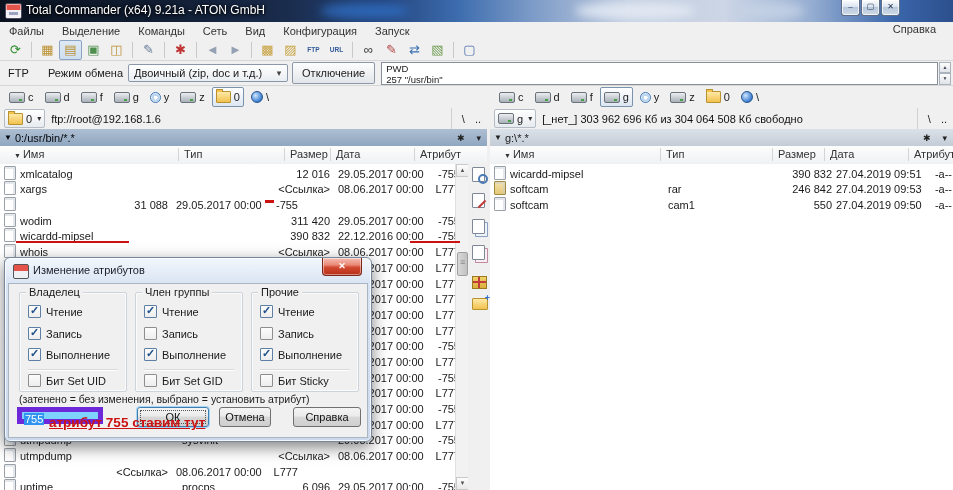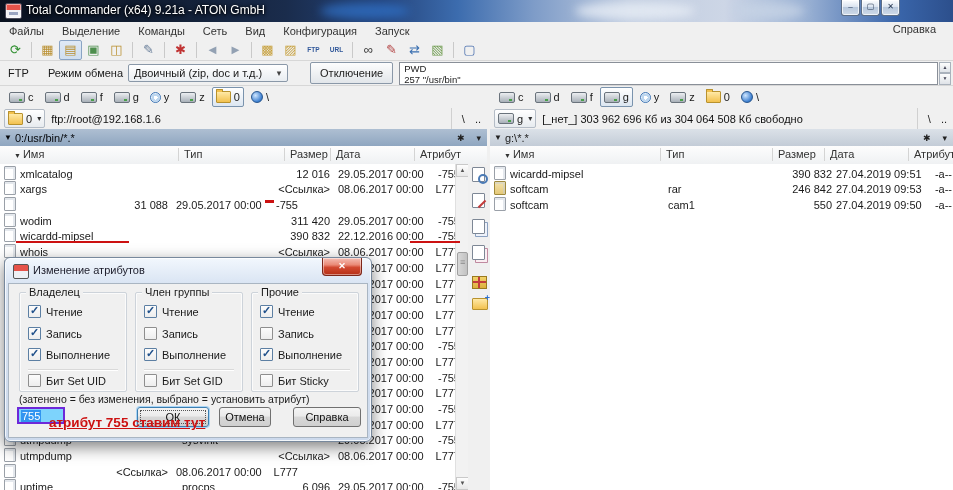--- a/index.html
+++ b/index.html
@@ -32,21 +32,21 @@
   .tbtn .txt{font-size:6.5px;font-weight:bold}
   .tsep{width:1px;height:16px;background:#c9c9c9;margin:0 4px}
 
   
   #ftpbar{left:0;top:61px;width:953px;height:25px;background:#f0f0f0;border-bottom:1px solid #d7d7d7;display:flex;align-items:center;box-sizing:border-box;padding:0 2px 0 8px}
   #ftp-label{width:40px}
   #mode-label{margin-right:5px}
   #mode-select{width:160px;height:18px;border:1px solid #8a98a8;border-radius:2px;background:linear-gradient(#fff,#e9edf1);display:flex;align-items:center;padding:0 2px 0 5px;box-sizing:border-box}
   #mode-select .val{flex:1;white-space:nowrap;overflow:hidden}
   #mode-select .dd{width:12px;text-align:center;color:#444;font-size:9px}
-  #disconnect-btn{margin-left:22px;height:20px;padding:0 9px;border:1px solid #8a98a8;border-radius:2px;background:linear-gradient(#fdfdfd,#e2e6ea);font-size:11px;color:#222;display:flex;align-items:center}
+  #disconnect-btn{margin-left:4px;height:20px;padding:0 9px;border:1px solid #8a98a8;border-radius:2px;background:linear-gradient(#fdfdfd,#e2e6ea);font-size:11px;color:#222;display:flex;align-items:center}
   #ftp-log{flex:1;margin-left:6px;height:23px;border:1px solid #898f98;background:#fff;box-sizing:border-box;padding:0 4px;font-size:9.5px;line-height:11px;overflow:hidden}
   #spinner{width:12px;height:23px;display:flex;flex-direction:column;margin-left:1px}
   .spin-btn{flex:1;border:1px solid #aab2bc;background:linear-gradient(#fdfdfd,#dfe3e8);font-size:5px;line-height:9px;text-align:center;color:#445}
 
   
   .drivebar{top:86px;height:22px;background:#f0f0f0;display:flex;align-items:center;gap:3px}
   #drivebar-left{left:0;width:487px;padding-left:5px;box-sizing:border-box}
   #drivebar-right{left:490px;width:463px;padding-left:5px;box-sizing:border-box}
   .drv{display:flex;align-items:center;gap:3px;height:18px;padding:0 3px;border:1px solid transparent;border-radius:2px}
   .drv.active{border-color:#7a93ad;background:linear-gradient(#fff,#dce6f1)}
@@ -128,21 +128,21 @@
     background:linear-gradient(#f5beb4,#ea8a77 40%,#d24931 55%,#b52f16);color:#fff;font-size:9px;font-weight:bold;text-align:center;line-height:16px;box-shadow:inset 0 0 0 1px rgba(255,255,255,.45)}
   #dlg-body{position:absolute;left:3px;right:3px;top:25px;bottom:3px;background:#f0f0f0;border:1px solid #a9b5c2}
   .group{position:absolute;top:8px;width:106px;height:98px;border:1px solid #cdd3da;border-radius:2px;box-shadow:inset 0 0 0 1px #fbfbfb}
   .group .legend{position:absolute;left:6px;top:-7px;background:#f0f0f0;padding:0 3px;color:#1a1a1a}
   .cbrow{position:absolute;left:8px;display:flex;align-items:flex-end;gap:5px}
   .cb{width:13px;height:13px;border:1px solid #8e8e8e;border-radius:1px;background:linear-gradient(#fcfcfc,#ededed);box-sizing:border-box;position:relative}
   .cb.checked{border-color:#5c7fa3}
   .cb.checked::after{content:"✓";position:absolute;left:1px;top:-2px;color:#21518b;font-weight:bold;font-size:11px}
   .gsep{position:absolute;left:8px;top:76px;width:90px;height:1px;background:#d9d9d9;box-shadow:0 1px 0 #fff}
   #dlg-note{position:absolute;left:10px;top:109px;color:#1a1a1a;font-size:10.5px}
-  #octal-input{position:absolute;left:8px;top:123px;width:48px;height:17px;border:2px solid #6d28d9;background:#7dd3fc;box-sizing:border-box;padding:1px 2px}
+  #octal-input{position:absolute;left:8px;top:123px;width:86px;height:17px;border:5px solid #6d28d9;background:#7dd3fc;box-sizing:border-box;padding:1px 2px}
   #octal-input .sel{background:#3194f0;color:#fff;padding:0 1px}
   .dbtn{position:absolute;top:123px;height:20px;border:1px solid #707070;border-radius:3px;
     background:linear-gradient(#f4f4f4,#ebebeb 45%,#d8d8d8 50%,#cfcfcf);text-align:center;line-height:19px;color:#111;box-sizing:border-box}
   #btn-ok{left:128px;width:72px;border-color:#3c7fb1;box-shadow:0 0 0 1px #a9d4f5;outline:1px dotted #555;outline-offset:-4px}
   #btn-cancel{left:210px;width:52px}
   #btn-help{left:284px;width:68px}
   #dlg-red-note{position:absolute;left:40px;top:131px;color:#cc1111;font-weight:bold;font-size:13.5px;text-decoration:underline;z-index:12;pointer-events:none}
 
   
   .red-mark{position:absolute;background:#cc1111;z-index:11}

